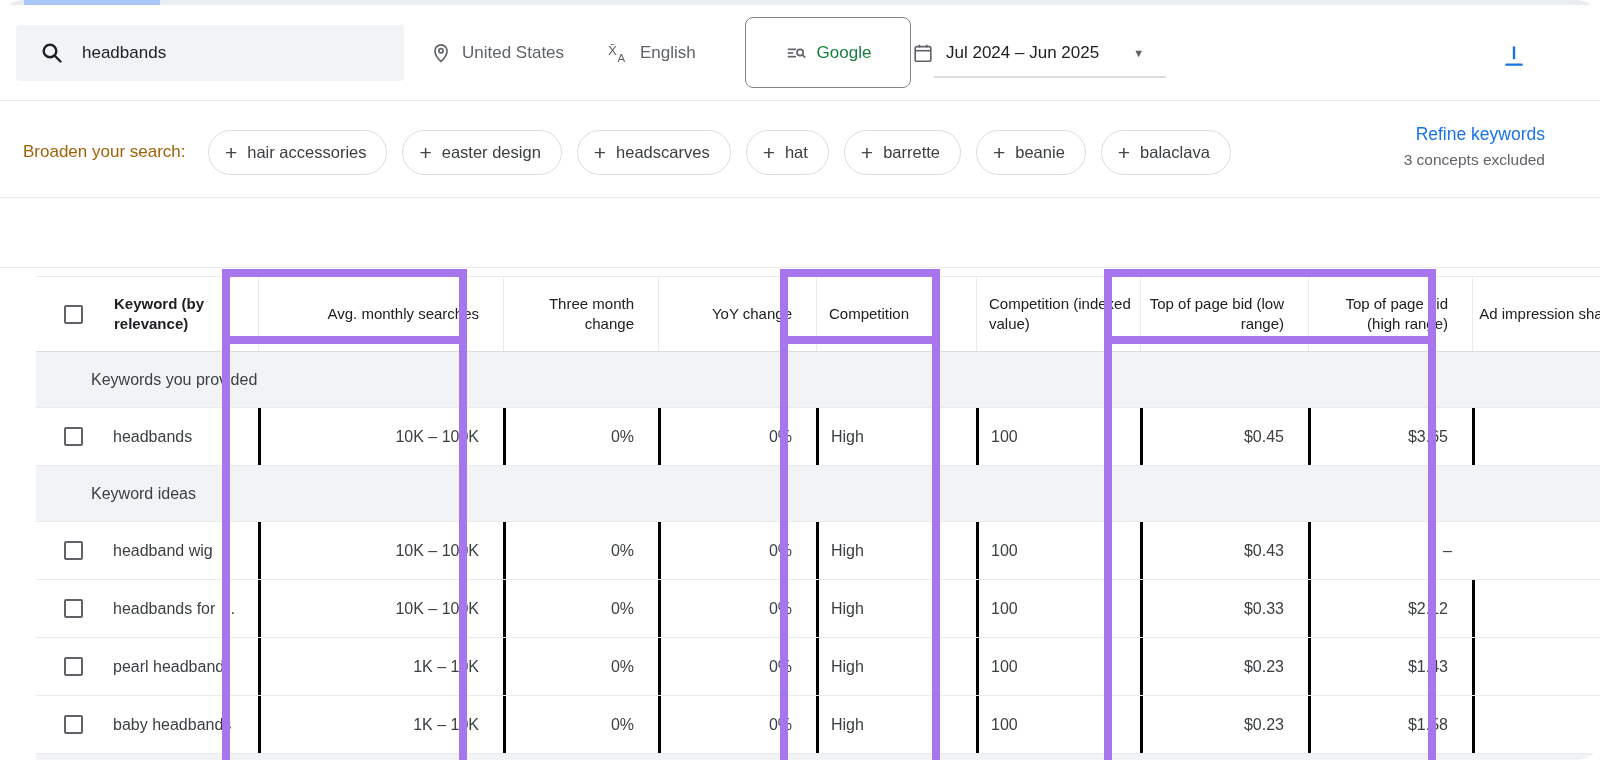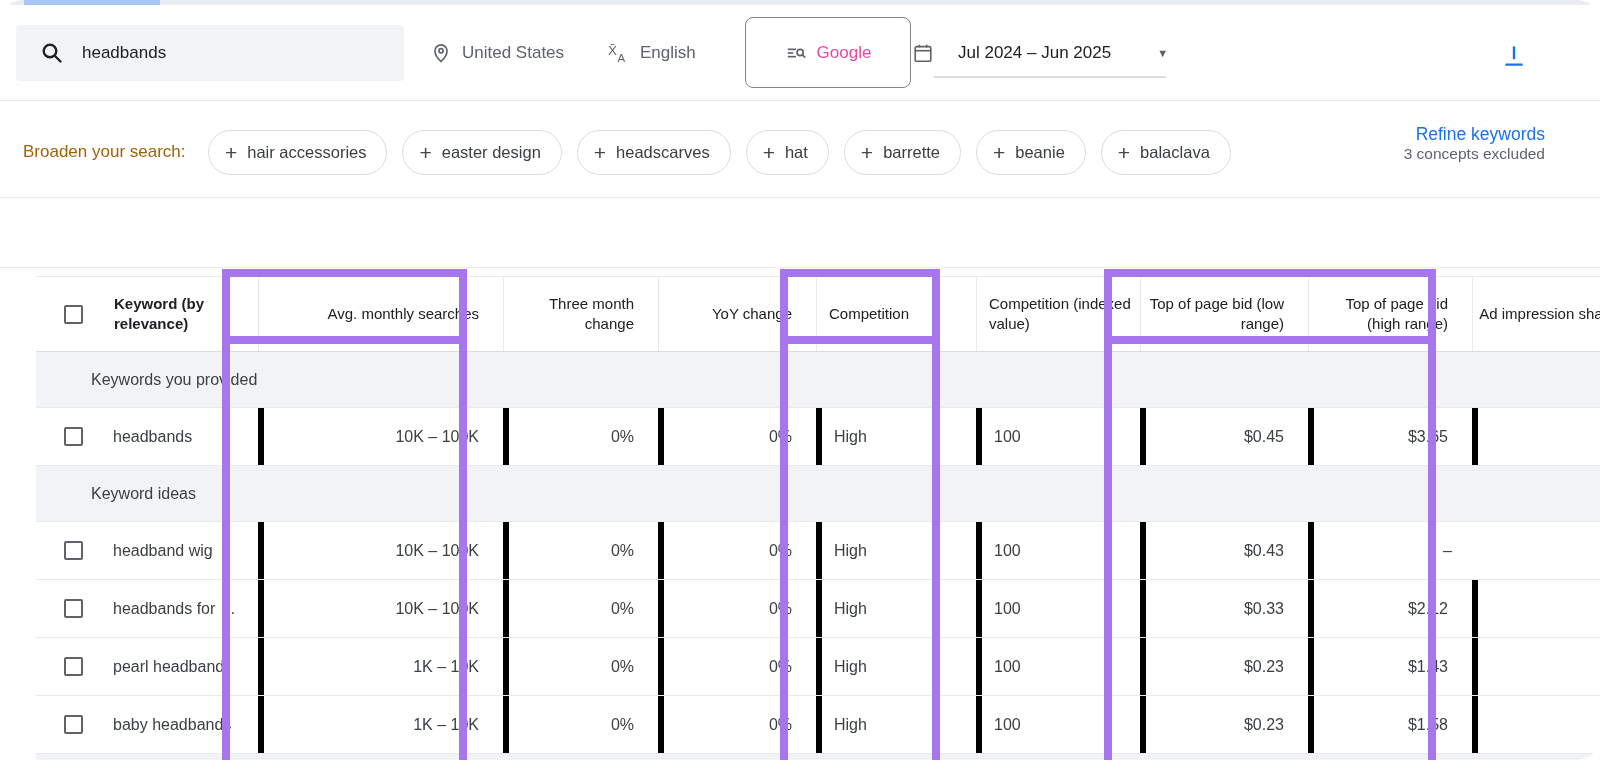--- a/index.html
+++ b/index.html
@@ -12,35 +12,35 @@
   .sliver-blue { position:absolute; left:24px; top:0; width:136px; height:5px; background:#a9c7f8; }
 
   
   .topbar { position:absolute; left:0; top:5px; width:1600px; height:96px; background:#fff; border-bottom:1px solid #e8eaed; }
   .searchbox { position:absolute; left:16px; top:20px; width:388px; height:56px; background:#f1f3f4; border-radius:4px; display:flex; align-items:center; }
   .searchbox svg { margin-left:24px; flex:none; }
   .searchbox input { border:none; outline:none; background:transparent; font-family:inherit; font-size:17px; color:#202124; margin-left:18px; width:280px; }
   .tb-item { position:absolute; display:flex; align-items:center; gap:10px; font-size:17px; color:#5f6368; height:56px; top:20px; }
   .tb-location { left:430px; }
   .tb-language { left:607px; }
-  .net-btn { position:absolute; left:745px; top:12px; width:166px; height:71px; border:1px solid #80868b; border-radius:8px; display:flex; align-items:center; justify-content:center; gap:10px; font-size:17px; color:#ec4899; background:#fff; cursor:pointer; }
-  .tb-date { position:absolute; left:912px; top:20px; height:56px; display:flex; align-items:center; gap:24px; font-size:17px; color:#202124;justify-content:flex-end; }
+  .net-btn { position:absolute; left:745px; top:12px; width:166px; height:71px; border:1px solid #80868b; border-radius:8px; display:flex; align-items:center; justify-content:center; gap:10px; font-size:17px; color:#15803d; background:#fff; cursor:pointer; }
+  .tb-date { position:absolute; left:912px; top:20px; height:56px; display:flex; align-items:center; gap:12px; font-size:17px; color:#202124;justify-content:flex-end; }
   .date-underline { position:absolute; left:934px; top:71px; width:232px; border-bottom:2px solid #dadce0; }
   .caret { font-size:11px; color:#5f6368; }
   .download-btn { position:absolute; left:1496px; top:33px; width:36px; height:36px; display:flex; align-items:center; justify-content:center; cursor:pointer; }
 
   
   .broaden { position:absolute; left:0; top:102px; width:1600px; height:96px; border-bottom:1px solid #e8eaed; background:#fff; }
   .broaden-label { position:absolute; left:23px; top:40px; font-size:17px; color:#a16207; }
   .chips { position:absolute; left:208px; top:28px; display:flex; gap:15px; }
   .chip { display:flex; align-items:center; gap:10px; height:45px; padding:0 20px 0 16px; border:1px solid #dadce0; border-radius:23px; font-size:16.5px; color:#3c4043; background:#fff; cursor:pointer; white-space:nowrap; }
   .chip .plus { font-size:21px; color:#444746; font-weight:400; line-height:1; }
   .refine-block { position:absolute; right:55px; top:22px; text-align:right; }
   .refine-link { font-size:17.5px; color:#1a73e8; cursor:pointer; }
-  .excluded-note { font-size:15.5px; color:#5f6368; }
+  .excluded-note { font-size:15.5px; color:#5f6368; margin-top:6px; }
 
   
   .toolbar { position:absolute; left:0; top:198px; width:1600px; height:70px; background:#fff; border-bottom:1px solid #e8eaed; }
   .funnel { position:absolute; left:50px; top:217px; cursor:pointer; }
   .filter-badge { position:absolute; left:66px; top:203px; width:19px; height:19px; border-radius:50%; background:#1a73e8; color:#fff; font-size:12px; display:flex; align-items:center; justify-content:center; }
   .filter-chip { position:absolute; left:140px; top:212px; height:43px; padding:0 18px 0 22px; border:1px solid #dadce0; border-radius:22px; display:flex; align-items:center; gap:14px; font-size:16.5px; color:#3c4043; background:#fff; cursor:pointer; }
   .chip-x { font-size:15px; color:#3c4043; cursor:pointer; }
   .add-filter { position:absolute; left:403px; top:224px; font-size:17.5px; color:#5f6368; cursor:pointer; }
   .showing { position:absolute; left:519px; top:221px; font-size:19px; color:#5f6368; }
   .columns-btn { position:absolute; left:1290px; top:204px; width:68px; text-align:center; cursor:pointer; color:#5f6368; }
@@ -55,21 +55,21 @@
   .thead > div + div { border-left:1px solid #e8eaed; }
   .h-right { justify-content:flex-end; text-align:right; padding-right:24px; }
   .h-left { padding-left:12px; }
   .kw-head { font-weight:700; padding-left:78px; position:relative; }
   .head-check { position:absolute; left:28px; top:28px; }
   .checkbox { width:19px; height:19px; border:2px solid #5f6368; border-radius:2px; background:#fff; cursor:pointer; }
 
   .sect-row { height:56px; background:#f1f3f4; border-bottom:1px solid #e8eaed; display:flex; align-items:center; padding-left:55px; font-size:16px; color:#3c4043; }
   .data-row { height:58px; border-bottom:1px solid #e8eaed; font-size:16px; color:#3c4043; background:#fff; }
   .data-row > div { display:flex; align-items:center; }
-  .data-row > div + div { border-left:6px solid #000000; }
+  .data-row > div + div { border-left:3px solid #000000; }
   .c-kw { padding-left:28px; gap:30px; }
   .c-right { justify-content:flex-end; padding-right:24px; }
   .c-left { padding-left:12px; }
   .bottom-strip { height:14px; background:#f1f3f4; }
 
   
   .hl { position:absolute; pointer-events:none; border:8px solid #a876ec; }
   .hl-body { position:absolute; pointer-events:none; border-left:8px solid #a876ec; border-right:8px solid #a876ec; }
 
   svg { display:block; }

